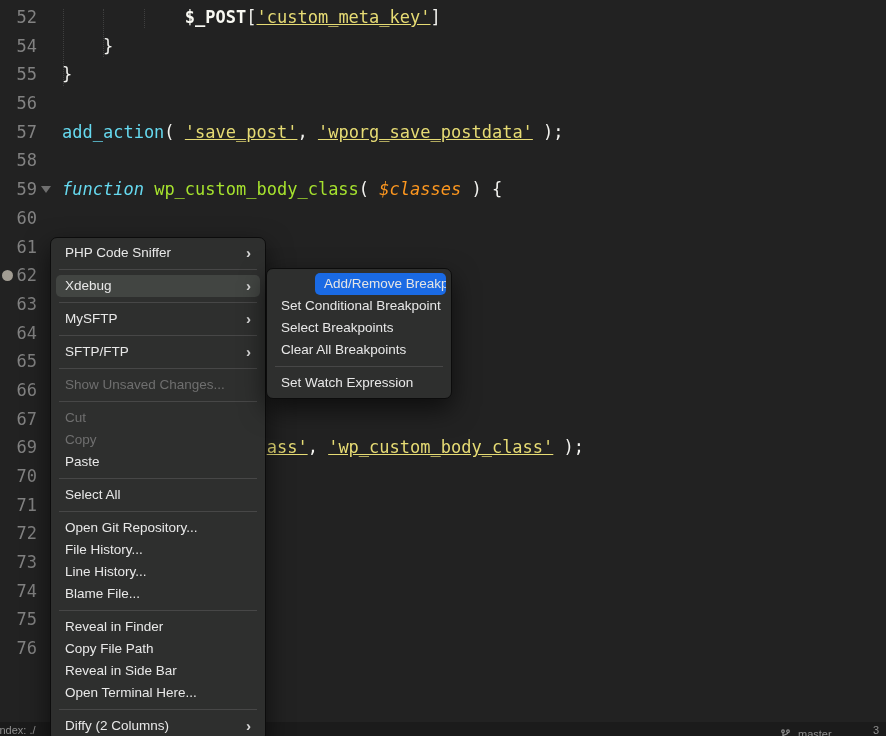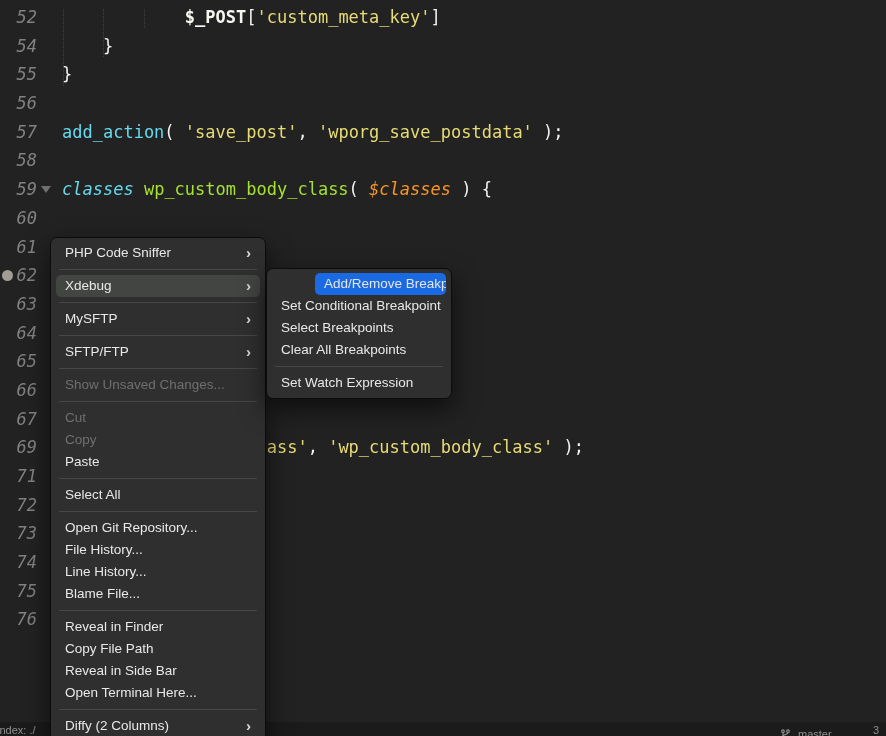--- a/index.html
+++ b/index.html
@@ -7,25 +7,24 @@
     position:relative;width:886px;height:736px;overflow:hidden;
     background:var(--editor-bg,#222);
     font-family:"DejaVu Sans Mono",monospace;
   }
   
   #code-area{position:absolute;left:0;top:3px;right:0;}
   .row{position:relative;height:28.7px;line-height:28.7px;font-size:17px;white-space:pre;}
   .row .num{
     position:absolute;left:0;top:0;width:37px;text-align:right;
     color:var(--gutter-fg,#828282);
-    font-style:italic;
   }
   .row .code{position:absolute;left:62px;top:0;color:var(--code-fg,#f2f2ef);}
   .tk-plain{color:var(--code-fg,#f2f2ef);}
-  .tk-str{color:var(--string-yellow,#e6db74);}
+  .tk-str{color:var(--string-yellow,#e6db74);text-decoration:underline;}
   .tk-fn{color:var(--function-cyan,#66d9ef);}
   .tk-kw{color:var(--function-cyan,#66d9ef);font-style:italic;}
   .tk-name{color:var(--name-green,#a6e22e);}
   .tk-var{color:var(--variable-orange,#fd971f);font-style:italic;}
   .tk-super{color:#f8f8f2;font-weight:bold;}
   .fold-arrow{
     position:absolute;left:41px;top:11px;width:0;height:0;
     border-left:5px solid transparent;border-right:5px solid transparent;
     border-top:7px solid #6f6f6f;
   }
@@ -74,30 +73,31 @@
   <div id="code-area">
       <div class="iguide" style="left: 62.5px; top: 6px; height: 77px;"></div>
       <div class="iguide" style="left: 103.444px; top: 6px; height: 48px;"></div>
       <div class="iguide" style="left: 144.388px; top: 6px; height: 19px;"></div>
       <div class="row"><span class="num">52</span><span class="code"><span class="tk-plain">            </span><span class="tk-super">$_POST</span><span class="tk-plain">[</span><span class="tk-str">'custom_meta_key'</span><span class="tk-plain">]</span></span></div>
       <div class="row"><span class="num">54</span><span class="code"><span class="tk-plain">    }</span></span></div>
       <div class="row"><span class="num">55</span><span class="code"><span class="tk-plain">}</span></span></div>
       <div class="row"><span class="num">56</span><span class="code"></span></div>
       <div class="row"><span class="num">57</span><span class="code"><span class="tk-fn">add_action</span><span class="tk-plain">( </span><span class="tk-str">'save_post'</span><span class="tk-plain">, </span><span class="tk-str">'wporg_save_postdata'</span><span class="tk-plain"> );</span></span></div>
       <div class="row"><span class="num">58</span><span class="code"></span></div>
-      <div class="row"><span class="num">59</span><div class="fold-arrow"></div><span class="code"><span class="tk-kw">classes</span><span class="tk-plain"> </span><span class="tk-name">wp_custom_body_class</span><span class="tk-plain">( </span><span class="tk-var">$classes</span><span class="tk-plain"> ) {</span></span></div>
+      <div class="row"><span class="num">59</span><div class="fold-arrow"></div><span class="code"><span class="tk-kw">function</span><span class="tk-plain"> </span><span class="tk-name">wp_custom_body_class</span><span class="tk-plain">( </span><span class="tk-var">$classes</span><span class="tk-plain"> ) {</span></span></div>
       <div class="row"><span class="num">60</span><span class="code"></span></div>
       <div class="row"><span class="num">61</span><span class="code"></span></div>
       <div class="row"><span class="num">62</span><div class="bp-dot"></div><span class="code"></span></div>
       <div class="row"><span class="num">63</span><span class="code"></span></div>
       <div class="row"><span class="num">64</span><span class="code"></span></div>
       <div class="row"><span class="num">65</span><span class="code"></span></div>
       <div class="row"><span class="num">66</span><span class="code"></span></div>
       <div class="row"><span class="num">67</span><span class="code"></span></div>
       <div class="row"><span class="num">69</span><span class="code"><span class="tk-plain">                    </span><span class="tk-str">ass'</span><span class="tk-plain">, </span><span class="tk-str">'wp_custom_body_class'</span><span class="tk-plain"> );</span></span></div>
+      <div class="row"><span class="num">70</span><span class="code"></span></div>
       <div class="row"><span class="num">71</span><span class="code"></span></div>
       <div class="row"><span class="num">72</span><span class="code"></span></div>
       <div class="row"><span class="num">73</span><span class="code"></span></div>
       <div class="row"><span class="num">74</span><span class="code"></span></div>
       <div class="row"><span class="num">75</span><span class="code"></span></div>
       <div class="row"><span class="num">76</span><span class="code"></span></div>
     </div>
 
   <div class="statusbar">
     <span class="sb-left">index: ./</span>

